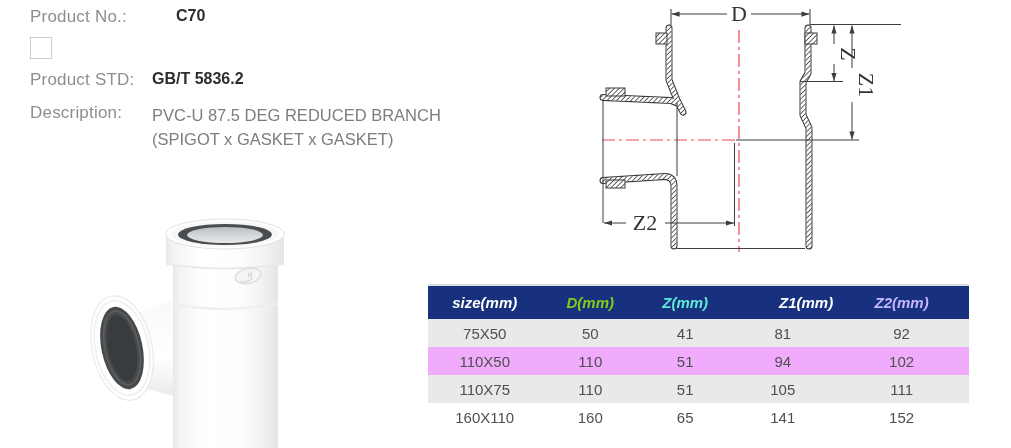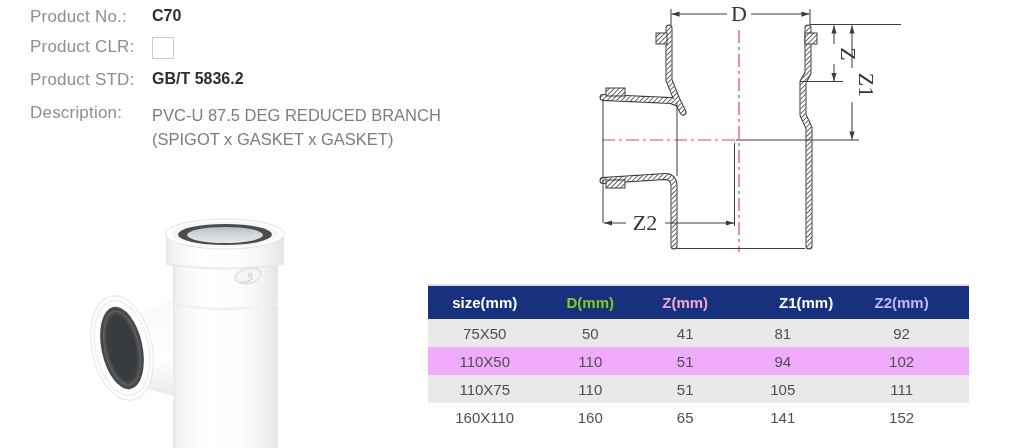--- a/index.html
+++ b/index.html
@@ -7,35 +7,34 @@
         font-family:"Liberation Sans",sans-serif;}
   
   .info-row{position:absolute;left:30px;display:flex;align-items:flex-start;}
   .info-label{width:122px;font-size:17px;color:#8e8e8e;letter-spacing:.2px;}
   .info-value{font-size:16px;font-weight:bold;color:#2e2e2e;}
   .info-desc{font-size:16.5px;color:#7d7d7d;line-height:24px;}
   .clr-box{width:20px;height:20px;border:1px solid #cccccc;background:#fff;display:inline-block;}
   
   .spec-table-wrap{position:absolute;left:428px;top:284px;width:541px;}
   table.spec{border-collapse:collapse;width:100%;table-layout:fixed;border-top:2px solid #dadde2;}
-  table.spec th{height:31px;font-size:15px;font-weight:bold;color:#fff;text-align:center;vertical-align:middle;}
+  table.spec th{height:31px;font-size:15px;font-weight:bold;color:#fff;text-align:center;vertical-align:middle;font-style:italic;}
   table.spec td{height:26px;font-size:15px;color:#4f4f4f;text-align:center;vertical-align:middle;}
   .svg-abs{position:absolute;}
 </style>
 </head>
 <body>
 
 <div class="page">
 
-  <div class="info-row" style="top:7px;">
+  <div class="info-row" style="top:7px;gap:24px;">
     <span class="info-label">Product No.:</span>
     <span class="info-value">C70</span>
   </div>
   <div class="info-row" style="top:37px;">
-    <span class="info-label">Product CLR:</span>
     <span class="clr-box"></span>
   </div>
   <div class="info-row" style="top:70px;">
     <span class="info-label">Product STD:</span>
     <span class="info-value">GB/T 5836.2</span>
   </div>
   <div class="info-row" style="top:103px;">
     <span class="info-label">Description:</span>
     <span class="info-desc">
       <span>PVC-U 87.5 DEG REDUCED BRANCH</span><br>
@@ -174,21 +173,21 @@
       <path d="M -9,4 Q -2,7 4,3 M 1,-3 L 1,2 M 4,-4 L 3,2" stroke="#cfd2d4" stroke-width="1.2" fill="none"></path>
     </g>
   </svg>
 
   <div class="spec-table-wrap">
     <table class="spec">
       <thead>
         <tr style="background: rgb(23, 49, 127);">
             <th style="color: rgb(255, 255, 255); width: 21%;">size(mm)</th>
             <th style="color: #84cc16; width: 18%;">D(mm)</th>
-            <th style="color: #f9a8d4; width: 17%;">Z(mm)</th>
+            <th style="color: #5eead4; width: 17%;">Z(mm)</th>
             <th style="color: rgb(255, 255, 255); width: 19%; text-align: right;">Z1(mm)</th>
             <th style="color: #c4b5fd; width: 25%;">Z2(mm)</th>
           </tr>
       </thead>
       <tbody>
           <tr style="background: rgb(233, 233, 234); padding-left: 24px;">
             <td>75X50</td>
             <td>50</td>
             <td>41</td>
             <td>81</td>

